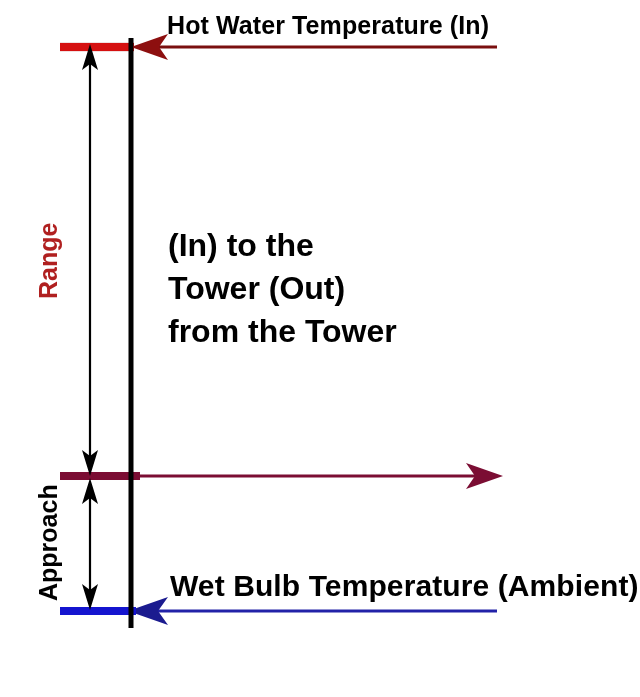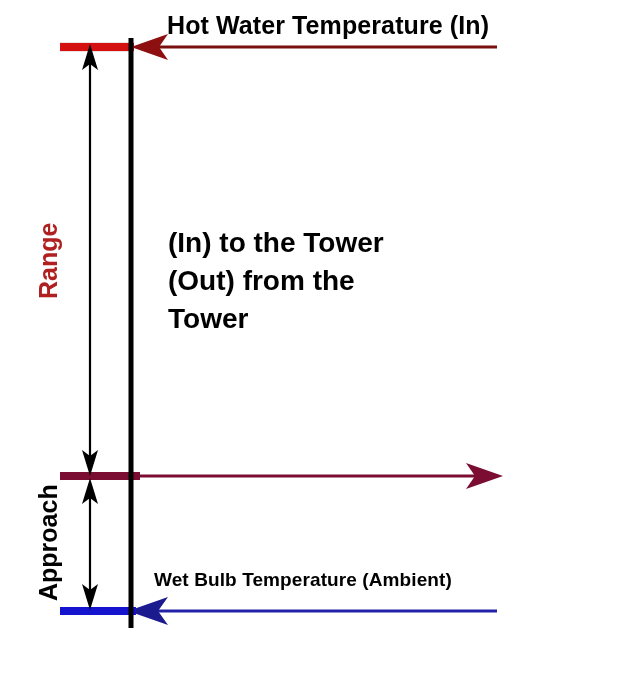--- a/index.html
+++ b/index.html
@@ -46,30 +46,30 @@
   }
 
   #label-cold-water {
     left: 170px;
     top: 437px;
     font-size: 25px;
     letter-spacing: 0.1px;
   }
 
   #label-wet-bulb {
-    left: 154px;
+    left: 170px;
     top: 569px;
-    font-size: 19px;
+    font-size: 30px;
     letter-spacing: 0.1px;
   }
 
   #label-center-note {
     left: 168px;
     top: 224px;
-    font-size: 28px;
+    font-size: 32px;
     line-height: 1.35;
     max-width: 240px;
     white-space: normal;
   }
 
   .vertical-label {
     position: absolute;
     font-family: "Liberation Sans", sans-serif;
     font-weight: bold;
     white-space: nowrap;

